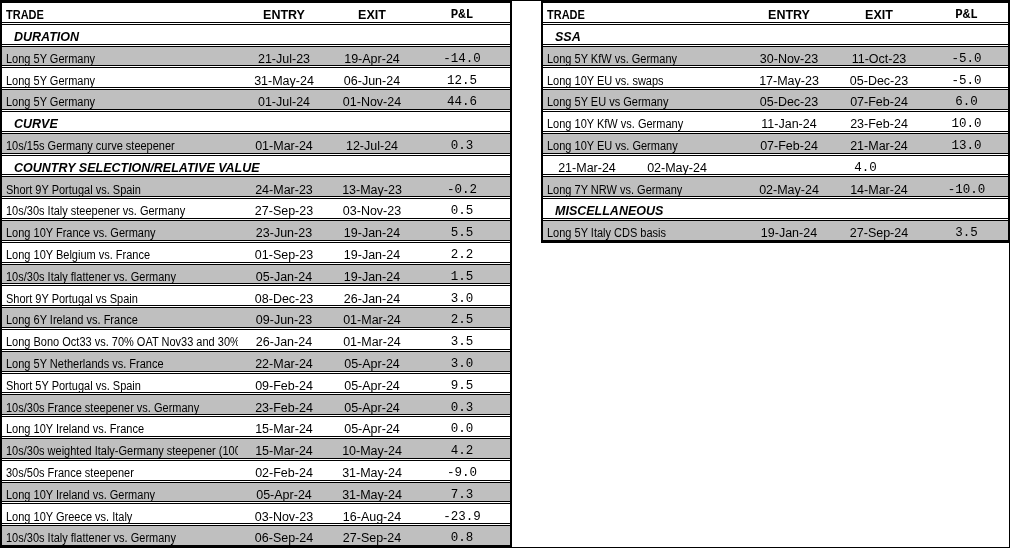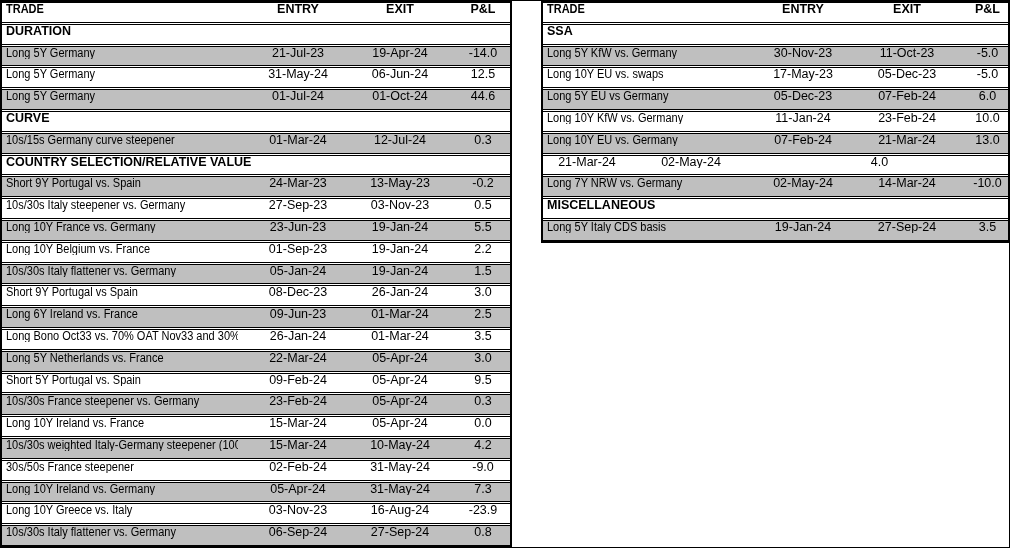--- a/index.html
+++ b/index.html
@@ -13,35 +13,35 @@
     position:absolute; left:0; top:0; width:1010px; height:548px;
     border:1px solid #000; box-sizing:border-box; pointer-events:none;
   }
   .tbl {
     position:absolute; box-sizing:border-box; border:2px solid #000;
     background:#ffffff; display:flex; flex-direction:column; row-gap:1px;
   }
   .tbl-left  { left:0;   top:0; width:512px; height:548px; }
   .tbl-right { left:541px; top:0; width:469px; }
   .row {
-    display:flex; align-items:flex-start; box-sizing:border-box;
+    display:flex; align-items:flex-end; box-sizing:border-box;
     border-top:1px solid #000; border-bottom:1px solid #000;
-    background:#ffffff; overflow:hidden;gap:14px;
+    background:#ffffff; overflow:hidden;
   }
   .tbl-left  .row { flex:1 1 0; min-height:0; }
   .tbl-right .row { flex:0 0 auto; height:20.8px; }
   .row.shade { background:#BFBFBF; }
   .row.header .cell, .row.section .cell { font-weight:bold; }
   .cell { box-sizing:border-box; white-space:nowrap; overflow:hidden; line-height:1; }
   .txt  { display:inline-block; }
   .c-trade { padding-left:4px; text-align:left; }
   .c-trade .txt { transform:scaleX(0.88); transform-origin:0 50%; }
-  .c-section { flex:1 1 auto; padding-left:4px; text-align:left; }
+  .c-section { flex:1 1 auto; padding-left:12px; text-align:left;font-style:italic; }
   .c-entry, .c-exit, .c-pnl { text-align:center; }
-  .c-pnl { flex:1 1 auto; }
+  .c-pnl { flex:1 1 auto;font-family:Liberation Mono, monospace; }
   .tbl-left  .c-trade { flex:0 0 236px; }
   .tbl-left  .c-entry { flex:0 0 92px; }
   .tbl-left  .c-exit  { flex:0 0 84px; }
   .tbl-right .c-trade { flex:0 0 202px; }
   .tbl-right .c-entry { flex:0 0 88px; }
   .tbl-right .c-exit  { flex:0 0 92px; }
 </style>
 </head>
 <body>
 
@@ -64,21 +64,21 @@
       </div>
       <div class="row data">
         <div class="cell c-trade"><span class="txt">Long 5Y Germany</span></div>
         <div class="cell c-entry"><span class="txt">31-May-24</span></div>
         <div class="cell c-exit"><span class="txt">06-Jun-24</span></div>
         <div class="cell c-pnl"><span class="txt">12.5</span></div>
       </div>
       <div class="row data shade">
         <div class="cell c-trade"><span class="txt">Long 5Y Germany</span></div>
         <div class="cell c-entry"><span class="txt">01-Jul-24</span></div>
-        <div class="cell c-exit"><span class="txt">01-Oct-24</span></div>
+        <div class="cell c-exit"><span class="txt">01-Nov-24</span></div>
         <div class="cell c-pnl"><span class="txt">44.6</span></div>
       </div>
       <div class="row section">
         <div class="cell c-section"><span class="txt">CURVE</span></div>
       </div>
       <div class="row data shade">
         <div class="cell c-trade"><span class="txt">10s/15s Germany curve steepener</span></div>
         <div class="cell c-entry"><span class="txt">01-Mar-24</span></div>
         <div class="cell c-exit"><span class="txt">12-Jul-24</span></div>
         <div class="cell c-pnl"><span class="txt">0.3</span></div>

